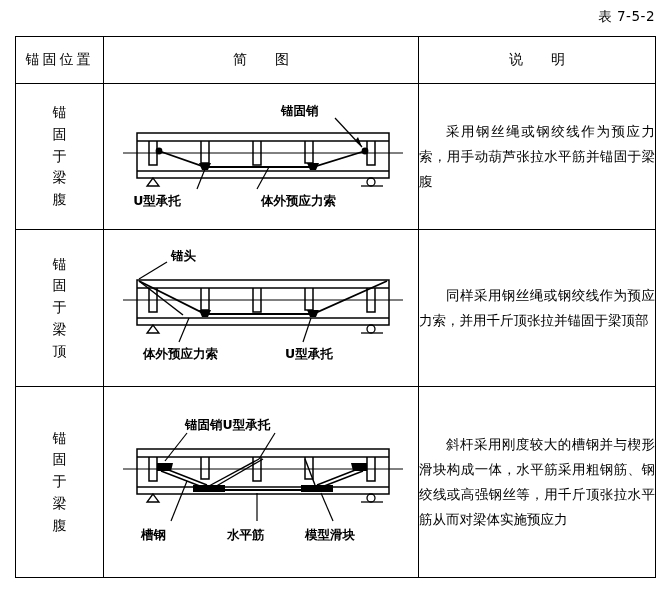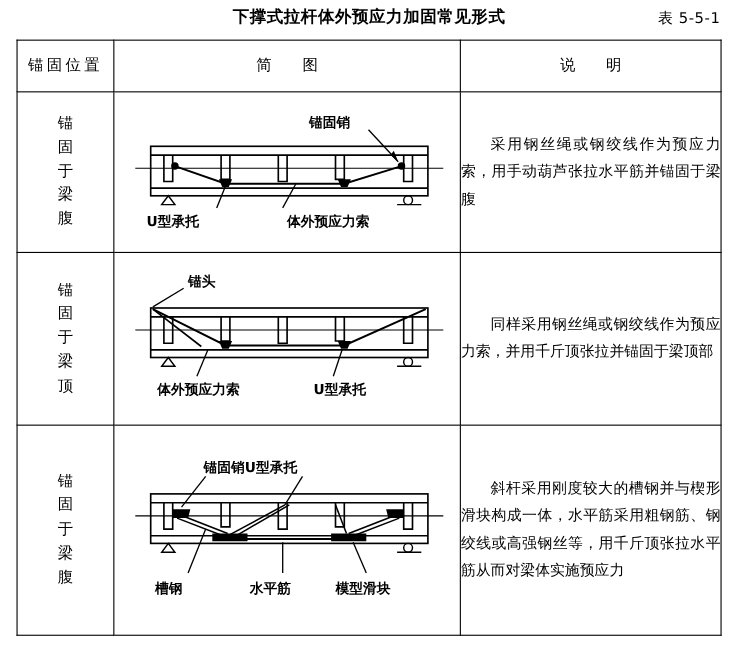--- a/index.html
+++ b/index.html
@@ -107,22 +107,21 @@
     font-family: "DejaVu Sans", "Liberation Sans", sans-serif;
     font-size: 12.5px;
     font-weight: bold;
     fill: #000;
   }
 </style>
 </head>
 <body>
 
 <div class="header">
-  <div class="doc-title">下撑式拉杆体外预应力加固常见形式</div>
-  <div class="table-number">表 5-5-1</div>
+  <div class="table-number">表 7-5-2</div>
 </div>
 
 <table class="tbl">
   <colgroup>
     <col class="col-pos">
       <col class="col-diag">
       <col class="col-desc">
   </colgroup>
   <thead>
     <tr>

